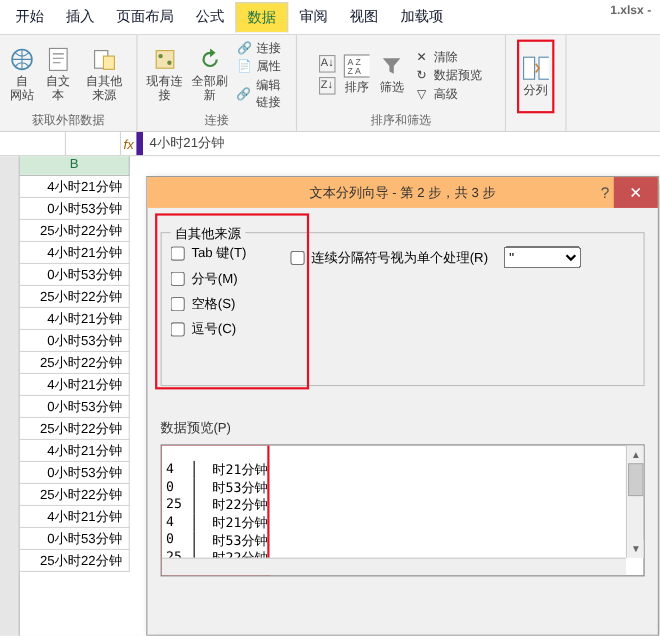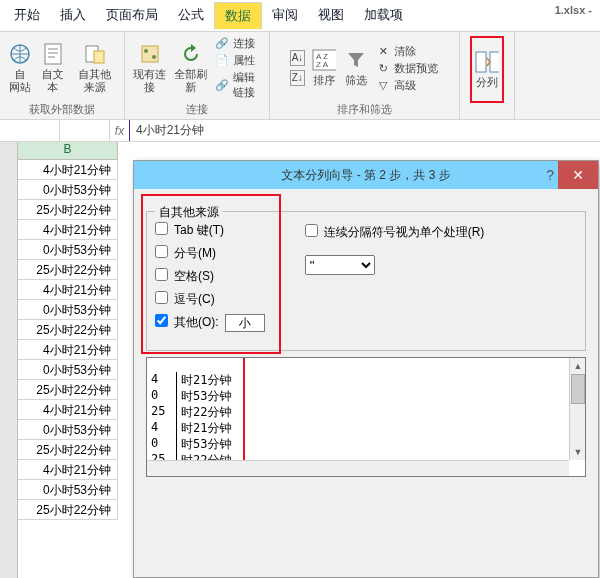--- a/index.html
+++ b/index.html
@@ -79,21 +79,21 @@
       font-size: 11px;
       color: #444;
     }
     .small-list div { display:flex; align-items:center; gap:4px; cursor:pointer; padding:0px 2px;}
     .small-list .icn-s { width:14px;height:14px;display:inline-flex;align-items:center;justify-content:center;}
     .group-label { color: #666; font-size: 11px; padding-top: 2px; }
     .hl-red { border: 2px solid #e81123; padding: 1px;}
     
     .fbar { display:flex; align-items:center; border-bottom:1px solid #d4d4d4; height:22px; font-size:12px; color:#444;}
     .fbar .cell-ref { width:60px; padding:0 6px; border-right:1px solid #d4d4d4; height:100%; display:flex;align-items:center;}
-    .fbar .fx { width:20px; font-style:italic; color:#737373; border-right:1px solid #4c1d95; height:100%; display:flex;align-items:center;justify-content:center;}
+    .fbar .fx { width:20px; font-style:italic; color:#a16207; border-right:6px solid #4c1d95; height:100%; display:flex;align-items:center;justify-content:center;}
     .fbar .fval { flex:1; padding:0 6px;}
     
     .sheet-area {
       display:flex;
       height: 442px;
     }
     .colhdr {
       display:flex;
       background:#e6e6e6;
       border-bottom:1px solid #bdbdbd;
@@ -122,21 +122,21 @@
       position:absolute;
       left:133px; top:160px;
       width:466px;
       height:418px;
       background:#f0f0f0;
       border:1px solid #9a9a9a;
       box-shadow: 3px 3px 8px rgba(0,0,0,0.25);
       font-size:12px;
     }
     .dlg-title {
-      background:#7dd3fc;
+      background:#fdba74;
       height:28px;
       display:flex;align-items:center;
       padding:0 8px;
       font-size:12px;
       color:#333;
       justify-content: space-between;
       position: relative;
     }
     .dlg-title-text { flex:1; text-align:center; }
     .dlg-help { position:absolute; right:44px; color:#555; font-size:14px; cursor:pointer;}
@@ -149,38 +149,38 @@
       position:relative;
     }
     .fieldset .legend {
       position:absolute; top:-8px; left:8px;
       background:#f0f0f0;
       padding:0 4px;
       font-size:12px;
     }
     .delim-row { display:flex; align-items:flex-start; gap: 40px;}
     .checks { display:flex;flex-direction:column;gap:6px; padding:4px 0 2px;}
-    .chk { display:flex;align-items:flex-start;gap:6px;}
+    .chk { display:flex;align-items:center;gap:6px;}
     .chk input[type=checkbox]{ width:13px;height:13px;}
     .other-input { width:40px; height:18px; border:1px solid #7a7a7a; background:#fff; font-size:12px; text-align:center;}
-    .right-col { display:flex;flex-direction:column; gap:14px; padding-top:6px;}
+    .right-col { display:flex;flex-direction:row; gap:14px; padding-top:6px;}
     .txtq { display:flex; align-items:center; gap:6px;}
     .txtq select { width:70px; height:20px;}
     .preview-box {
       border:1px solid #7a7a7a;
       background:#fff;
       height:120px;
       margin-top:6px;
       position:relative;
       overflow:hidden;
     }
     .preview-inner { padding:4px; font-family: SimSun, monospace; font-size:12px; }
     .preview-row { display:flex; height:16px;}
     .preview-c1 { width:26px; border-right:1px solid #000;}
-    .preview-c2 { flex:1; padding-left:4px;}
+    .preview-c2 { flex:1; padding-left:4px;margin-left:12px;}
     .scroll-v { position:absolute; right:0; top:0; width:16px; bottom:16px; background:#efefef; border-left:1px solid #ccc;}
     .scroll-v .thumb{ width:14px; height:30px; background:#cdcdcd; margin:16px auto 0; border:1px solid #aaa;}
     .scroll-v .arr{ position:absolute; left:0; width:16px;height:16px; background:#efefef; display:flex;align-items:center;justify-content:center; color:#666; font-size:9px;}
     .scroll-v .arr.up{top:0;} .scroll-v .arr.dn{bottom:0;}
     .scroll-h { position:absolute; left:0; right:16px; bottom:0; height:16px; background:#efefef; border-top:1px solid #ccc;}
     .hl-delim { position:absolute; border:2px solid #e81123; }
     .lbl { color:#333; }
     .preview-label { margin-top: 30px; }
     svg { display:block; }
   </style>
@@ -400,40 +400,36 @@
               <span>分号(M)</span>
             </label>
           <label class="chk">
               <input type="checkbox" style="">
               <span>空格(S)</span>
             </label>
           <label class="chk">
               <input type="checkbox" style="">
               <span>逗号(C)</span>
             </label>
-          <label class="chk">
-              <input type="checkbox" checked="" style="">
-              <span>其他(O):</span>
-            <input class="other-input" value="小" style="">
-          </label>
         </div>
         <div class="right-col">
           <label class="chk">
               <input type="checkbox" style="">
               <span>连续分隔符号视为单个处理(R)</span>
             </label>
           <div class="txtq">
             <select>
               <option>"</option>
             </select>
           </div>
         </div>
       </div>
     </div>
 
+    <div class="lbl preview-label">数据预览(P)</div>
     <div class="preview-box">
       <div class="hl-delim" style="left:-2px;top:-2px;width:100px;height:122px"></div>
       <div class="preview-inner">
         <div style="height:10px"></div>
         <div class="preview-row">
             <div class="preview-c1">4</div>
             <div class="preview-c2">时21分钟</div>
           </div>
         <div class="preview-row">
             <div class="preview-c1">0</div>

